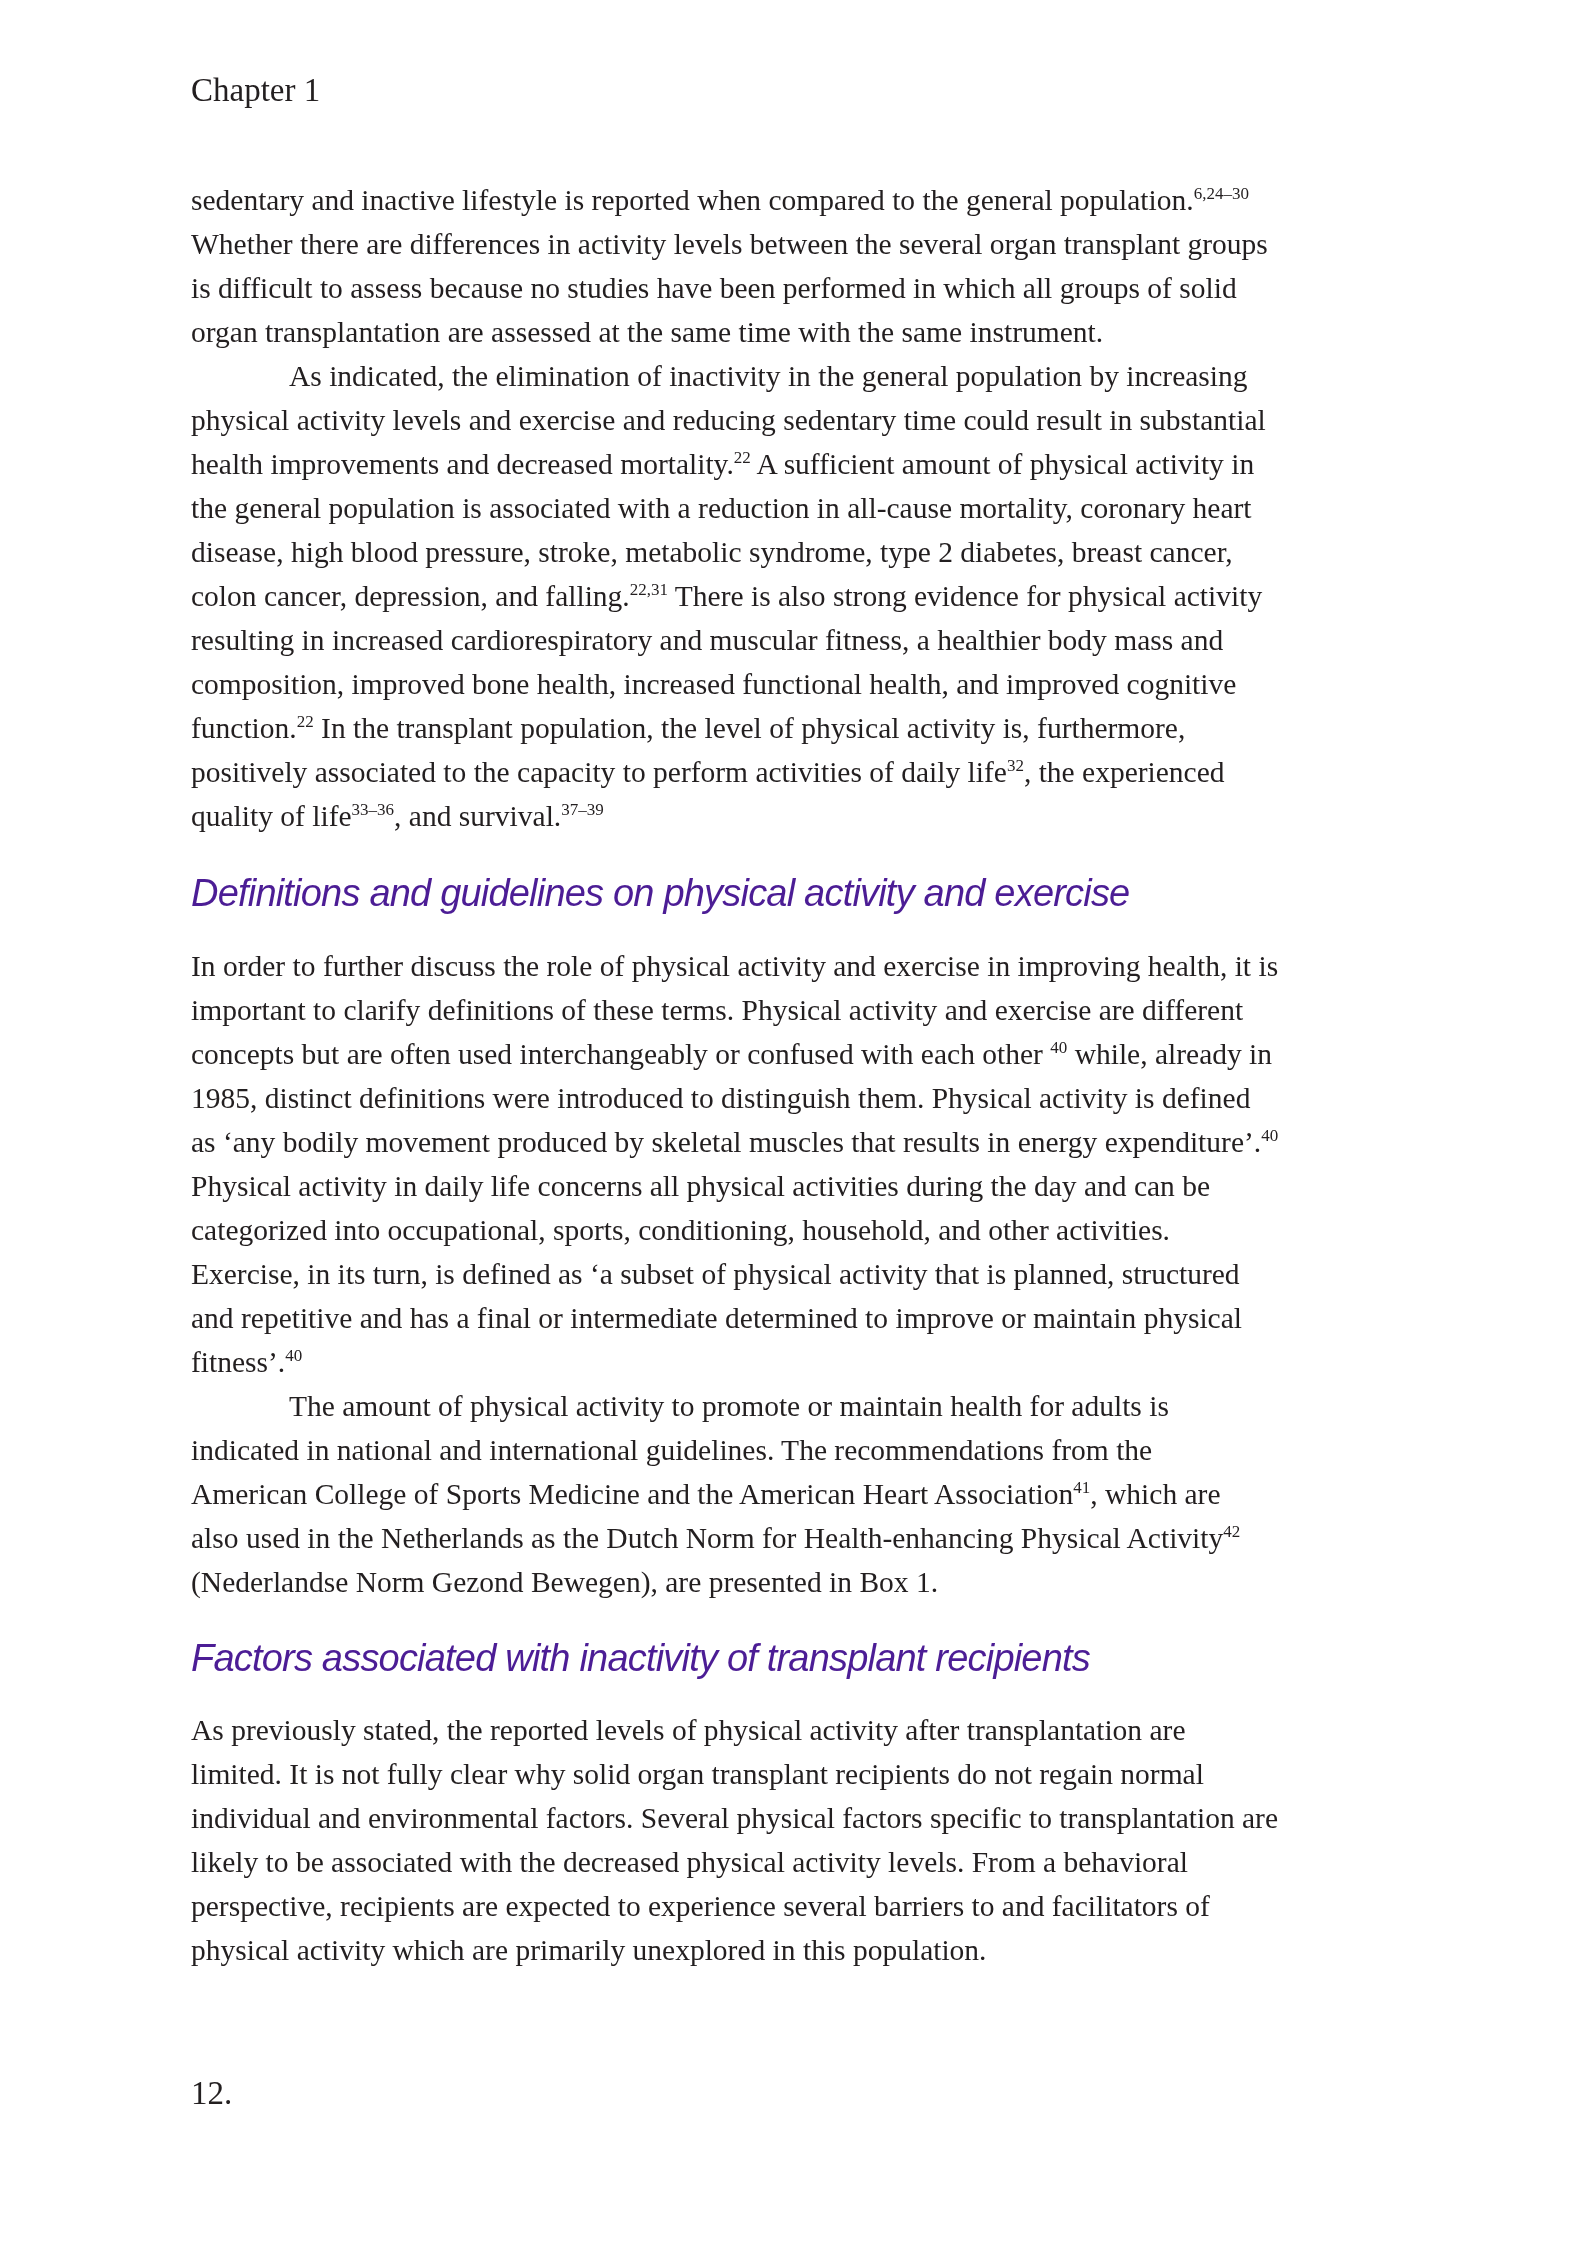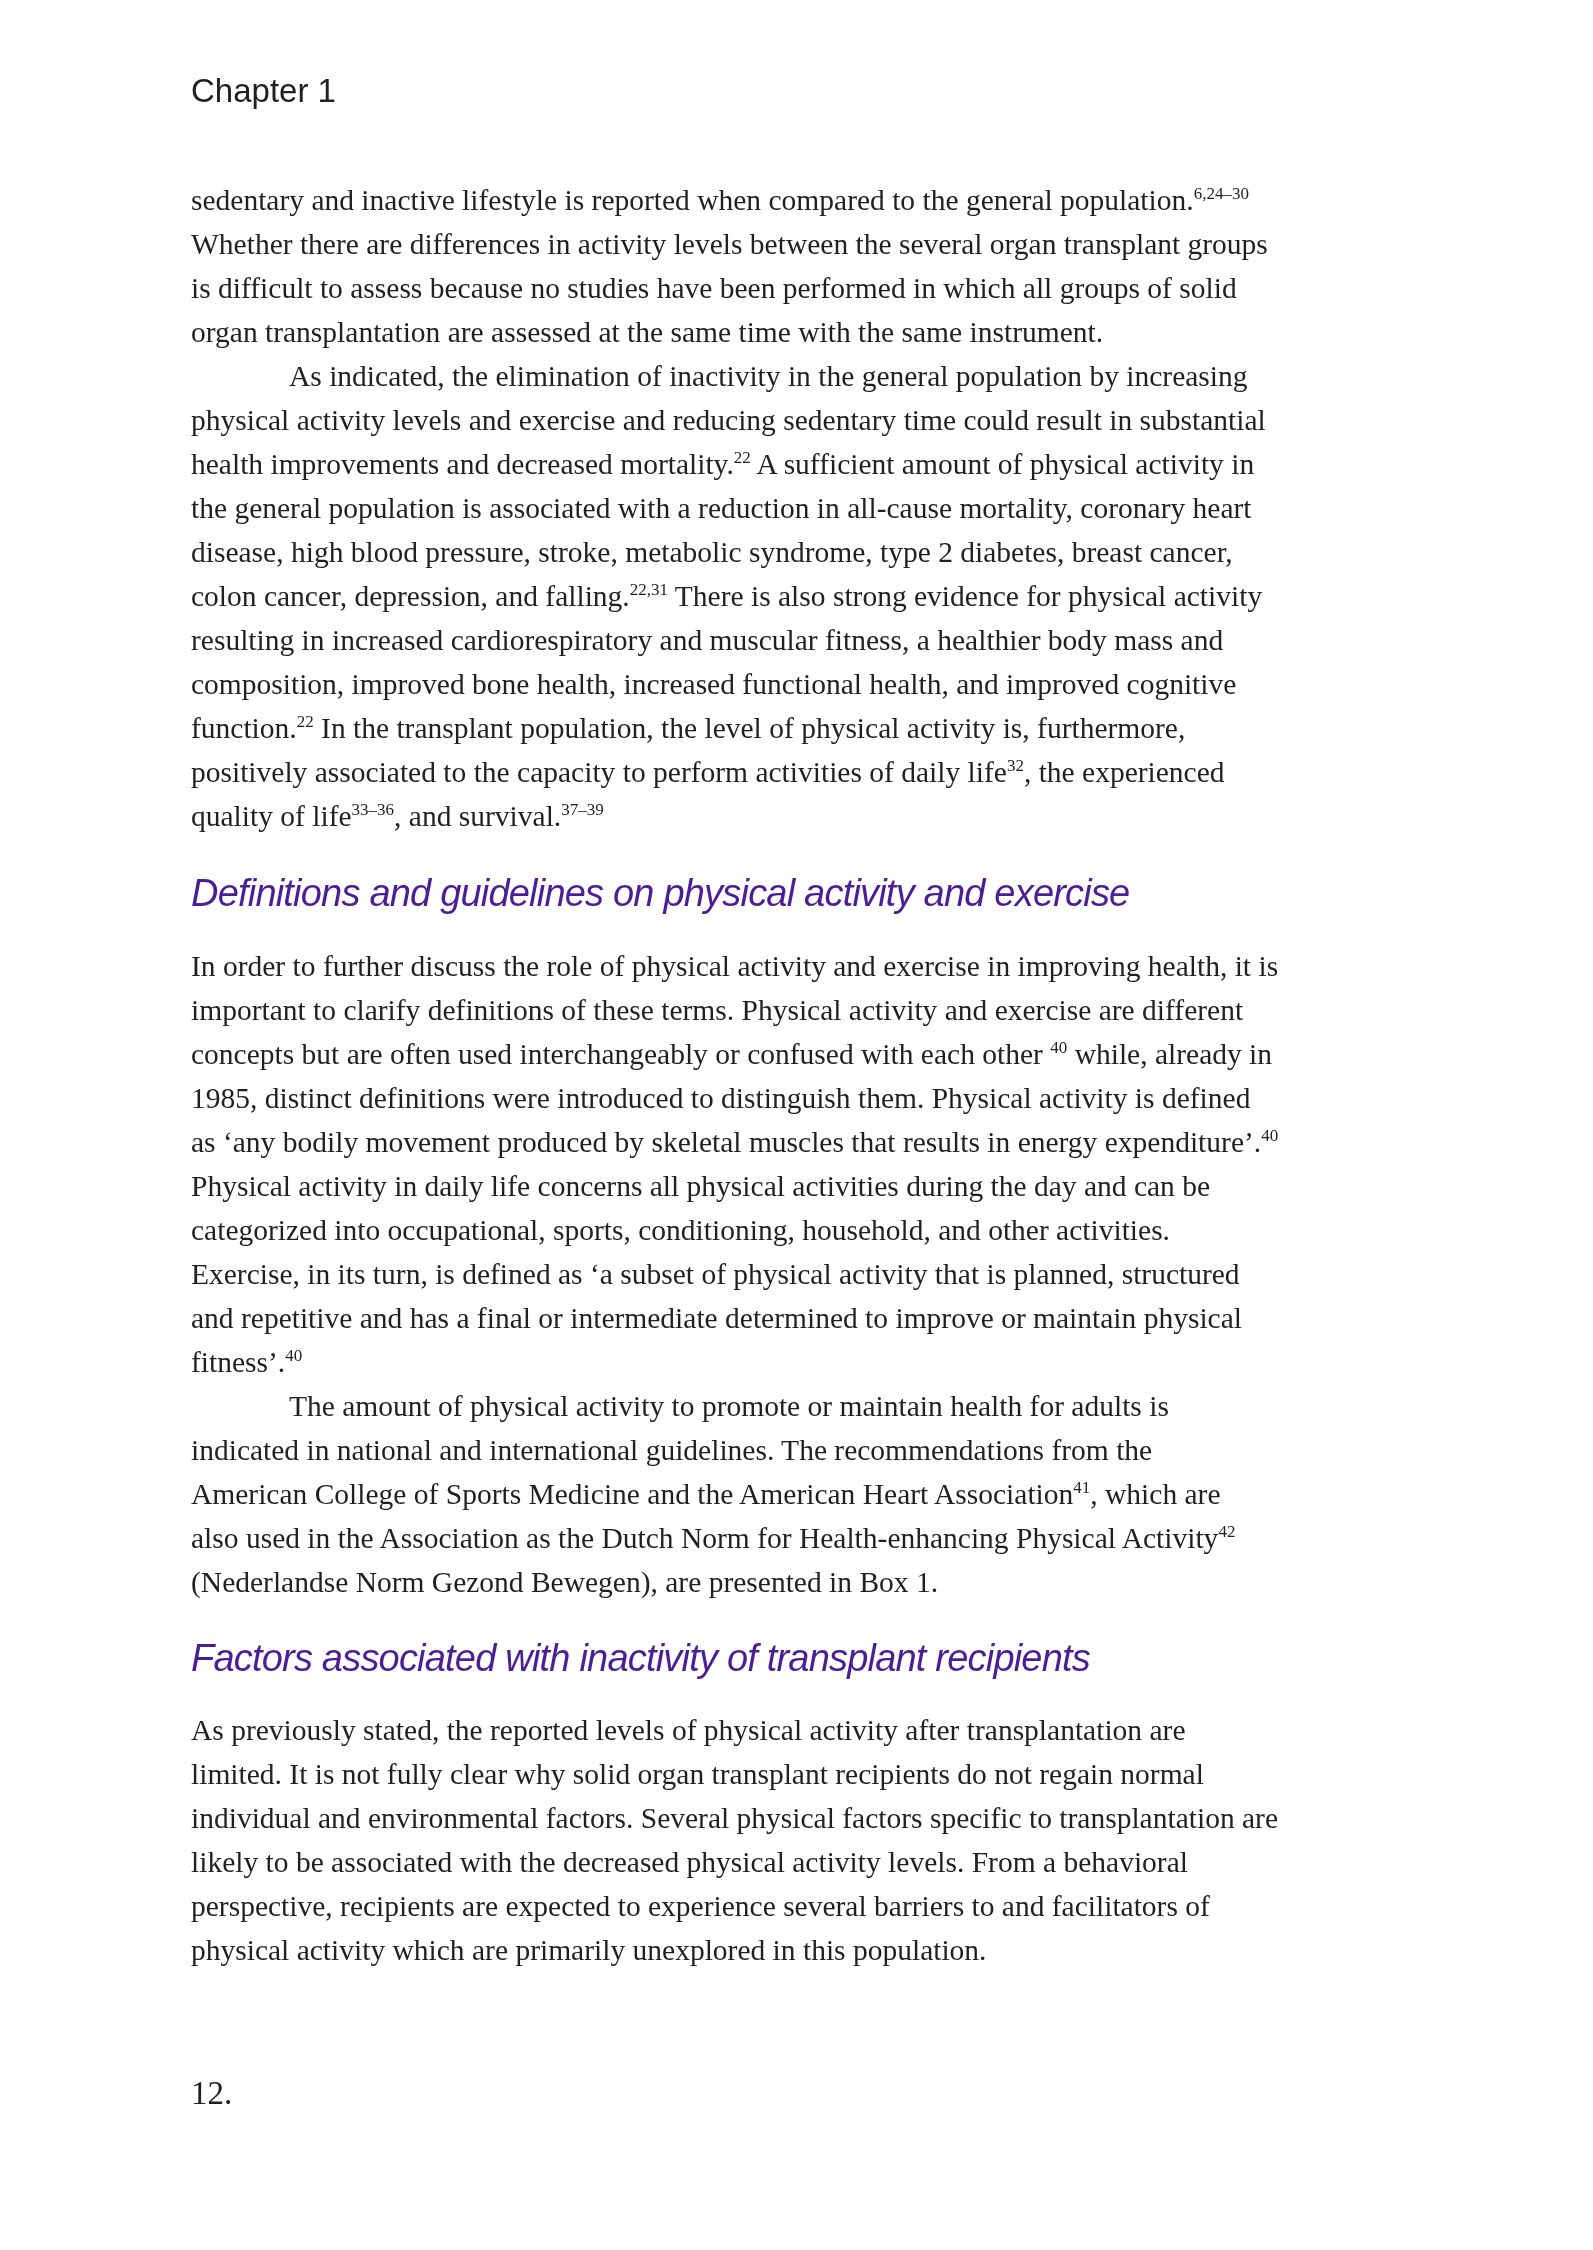--- a/index.html
+++ b/index.html
@@ -1,18 +1,18 @@
 <!DOCTYPE html>
 <html><head>
 <meta charset="utf-8">
 <style>
   html, body { margin: 0; padding: 0; background: #ffffff; }
   body { width: 1593px; height: 2250px; position: relative; overflow: hidden; color: #231f20; }
   .page { position: absolute; left: 0; top: 0; width: 1593px; height: 2250px; }
-  .running-head { position: absolute; left: 191px; top: 72px; font-family: Liberation Sans, sans-serif; font-size: 33px; color: #231f20; }
+  .running-head { position: absolute; left: 191px; top: 72px; font-family: Liberation Serif, serif; font-size: 33px; color: #231f20; }
   .page-number { position: absolute; left: 191px; top: 2066px; font-family: "Liberation Serif", "DejaVu Serif", serif; font-size: 33px; color: #231f20; margin-top: 9px; }
   .block { position: absolute; left: 191px; width: 1190px; font-family: "Liberation Serif", "DejaVu Serif", serif; font-size: 29.5px; line-height: 44px; color: #231f20; }
   .line { display: block; white-space: nowrap; height: 44px; }
   .line.indent { padding-left: 98px; }
   sup { font-size: 17px; line-height: 0; vertical-align: 11px; }
   .heading { position: absolute; left: 191px; font-family: "Liberation Sans", "DejaVu Sans", sans-serif; font-style: italic; font-size: 38px; letter-spacing: -0.8px; color: #4c1d95; white-space: nowrap; }
 </style>
 </head>
 <body>
 
@@ -46,21 +46,21 @@
     <span class="line">1985, distinct definitions were introduced to distinguish them. Physical activity is defined</span>
     <span class="line"><span>as ‘any bodily movement produced by skeletal muscles that results in energy expenditure’.</span><sup>40</sup></span>
     <span class="line">Physical activity in daily life concerns all physical activities during the day and can be</span>
     <span class="line">categorized into occupational, sports, conditioning, household, and other activities.</span>
     <span class="line">Exercise, in its turn, is defined as ‘a subset of physical activity that is planned, structured</span>
     <span class="line">and repetitive and has a final or intermediate determined to improve or maintain physical</span>
     <span class="line"><span>fitness’.</span><sup>40</sup></span>
     <span class="line indent">The amount of physical activity to promote or maintain health for adults is</span>
     <span class="line">indicated in national and international guidelines. The recommendations from the</span>
     <span class="line"><span>American College of Sports Medicine and the American Heart Association</span><sup>41</sup><span>, which are</span></span>
-    <span class="line"><span>also used in the Association as the Dutch Norm for Health-enhancing Physical Activity</span><sup>42</sup></span>
+    <span class="line"><span>also used in the Netherlands as the Dutch Norm for Health-enhancing Physical Activity</span><sup>42</sup></span>
     <span class="line">(Nederlandse Norm Gezond Bewegen), are presented in Box 1.</span>
   </div>
 
   <div class="heading" style="top:1637px;">Factors associated with inactivity of transplant recipients</div>
 
   <div class="block" style="top:1708px;">
     <span class="line">As previously stated, the reported levels of physical activity after transplantation are</span>
     <span class="line">limited. It is not fully clear why solid organ transplant recipients do not regain normal</span>
     <span class="line">individual and environmental factors. Several physical factors specific to transplantation are</span>
     <span class="line">likely to be associated with the decreased physical activity levels. From a behavioral</span>

